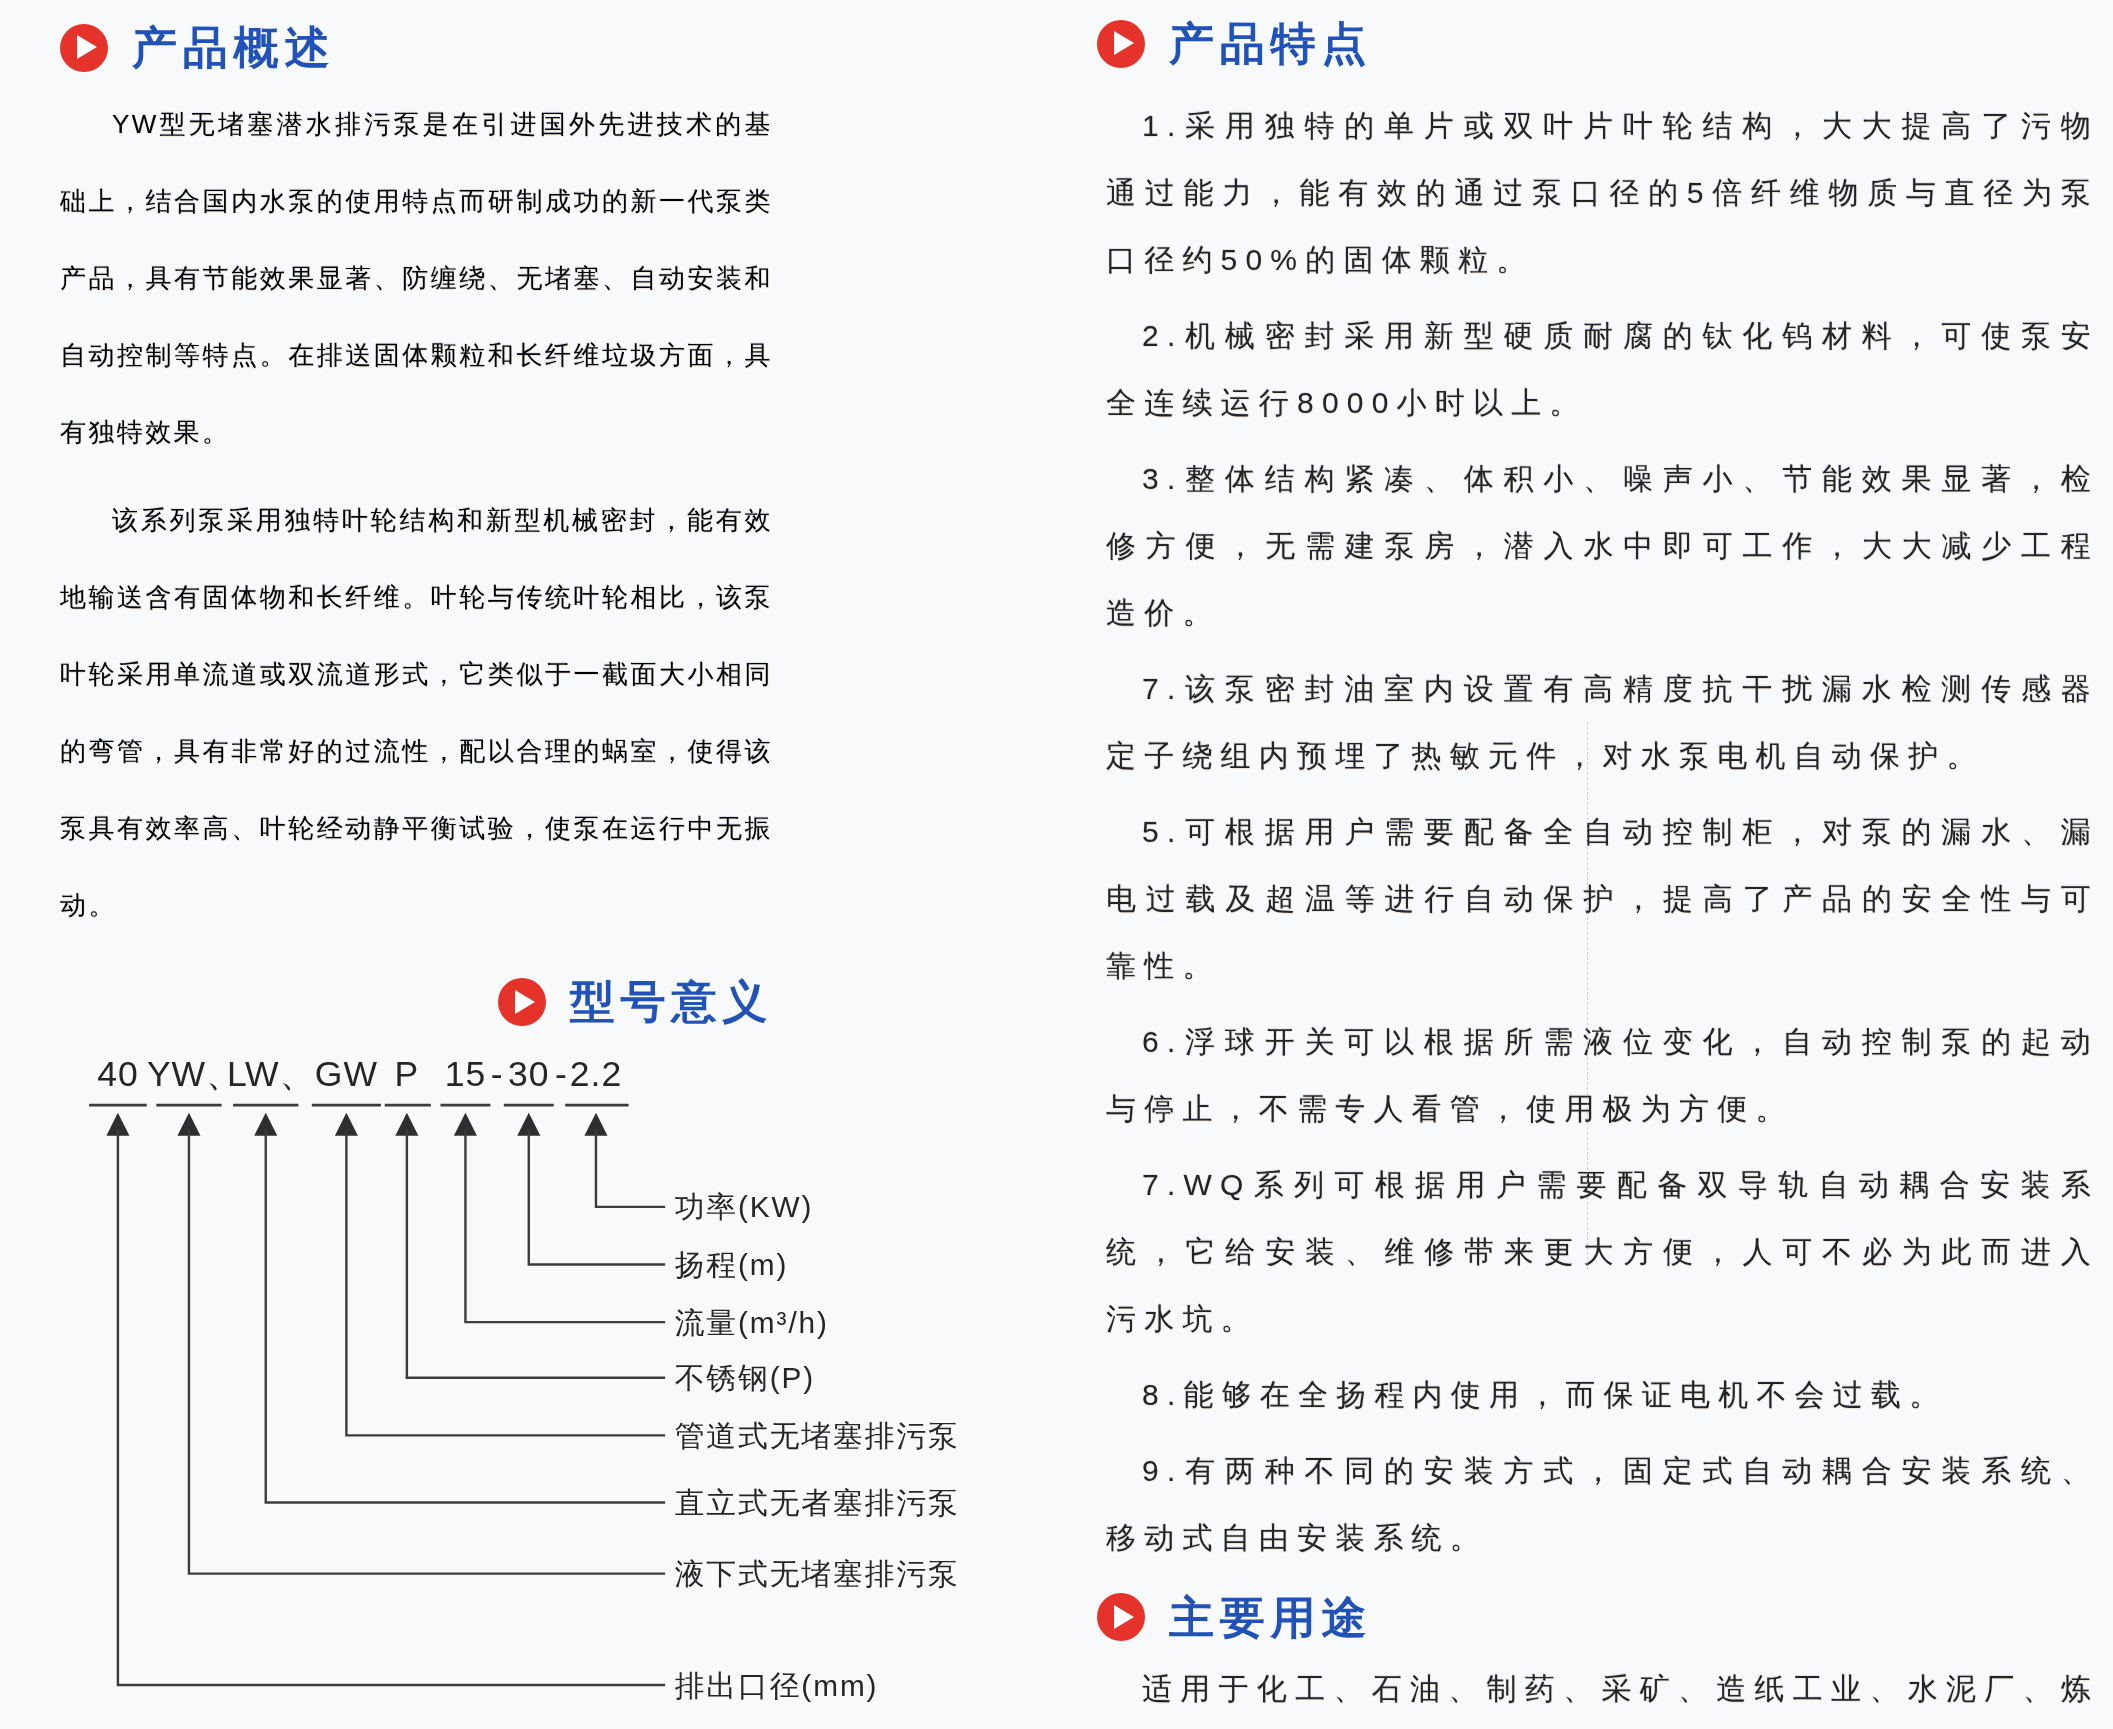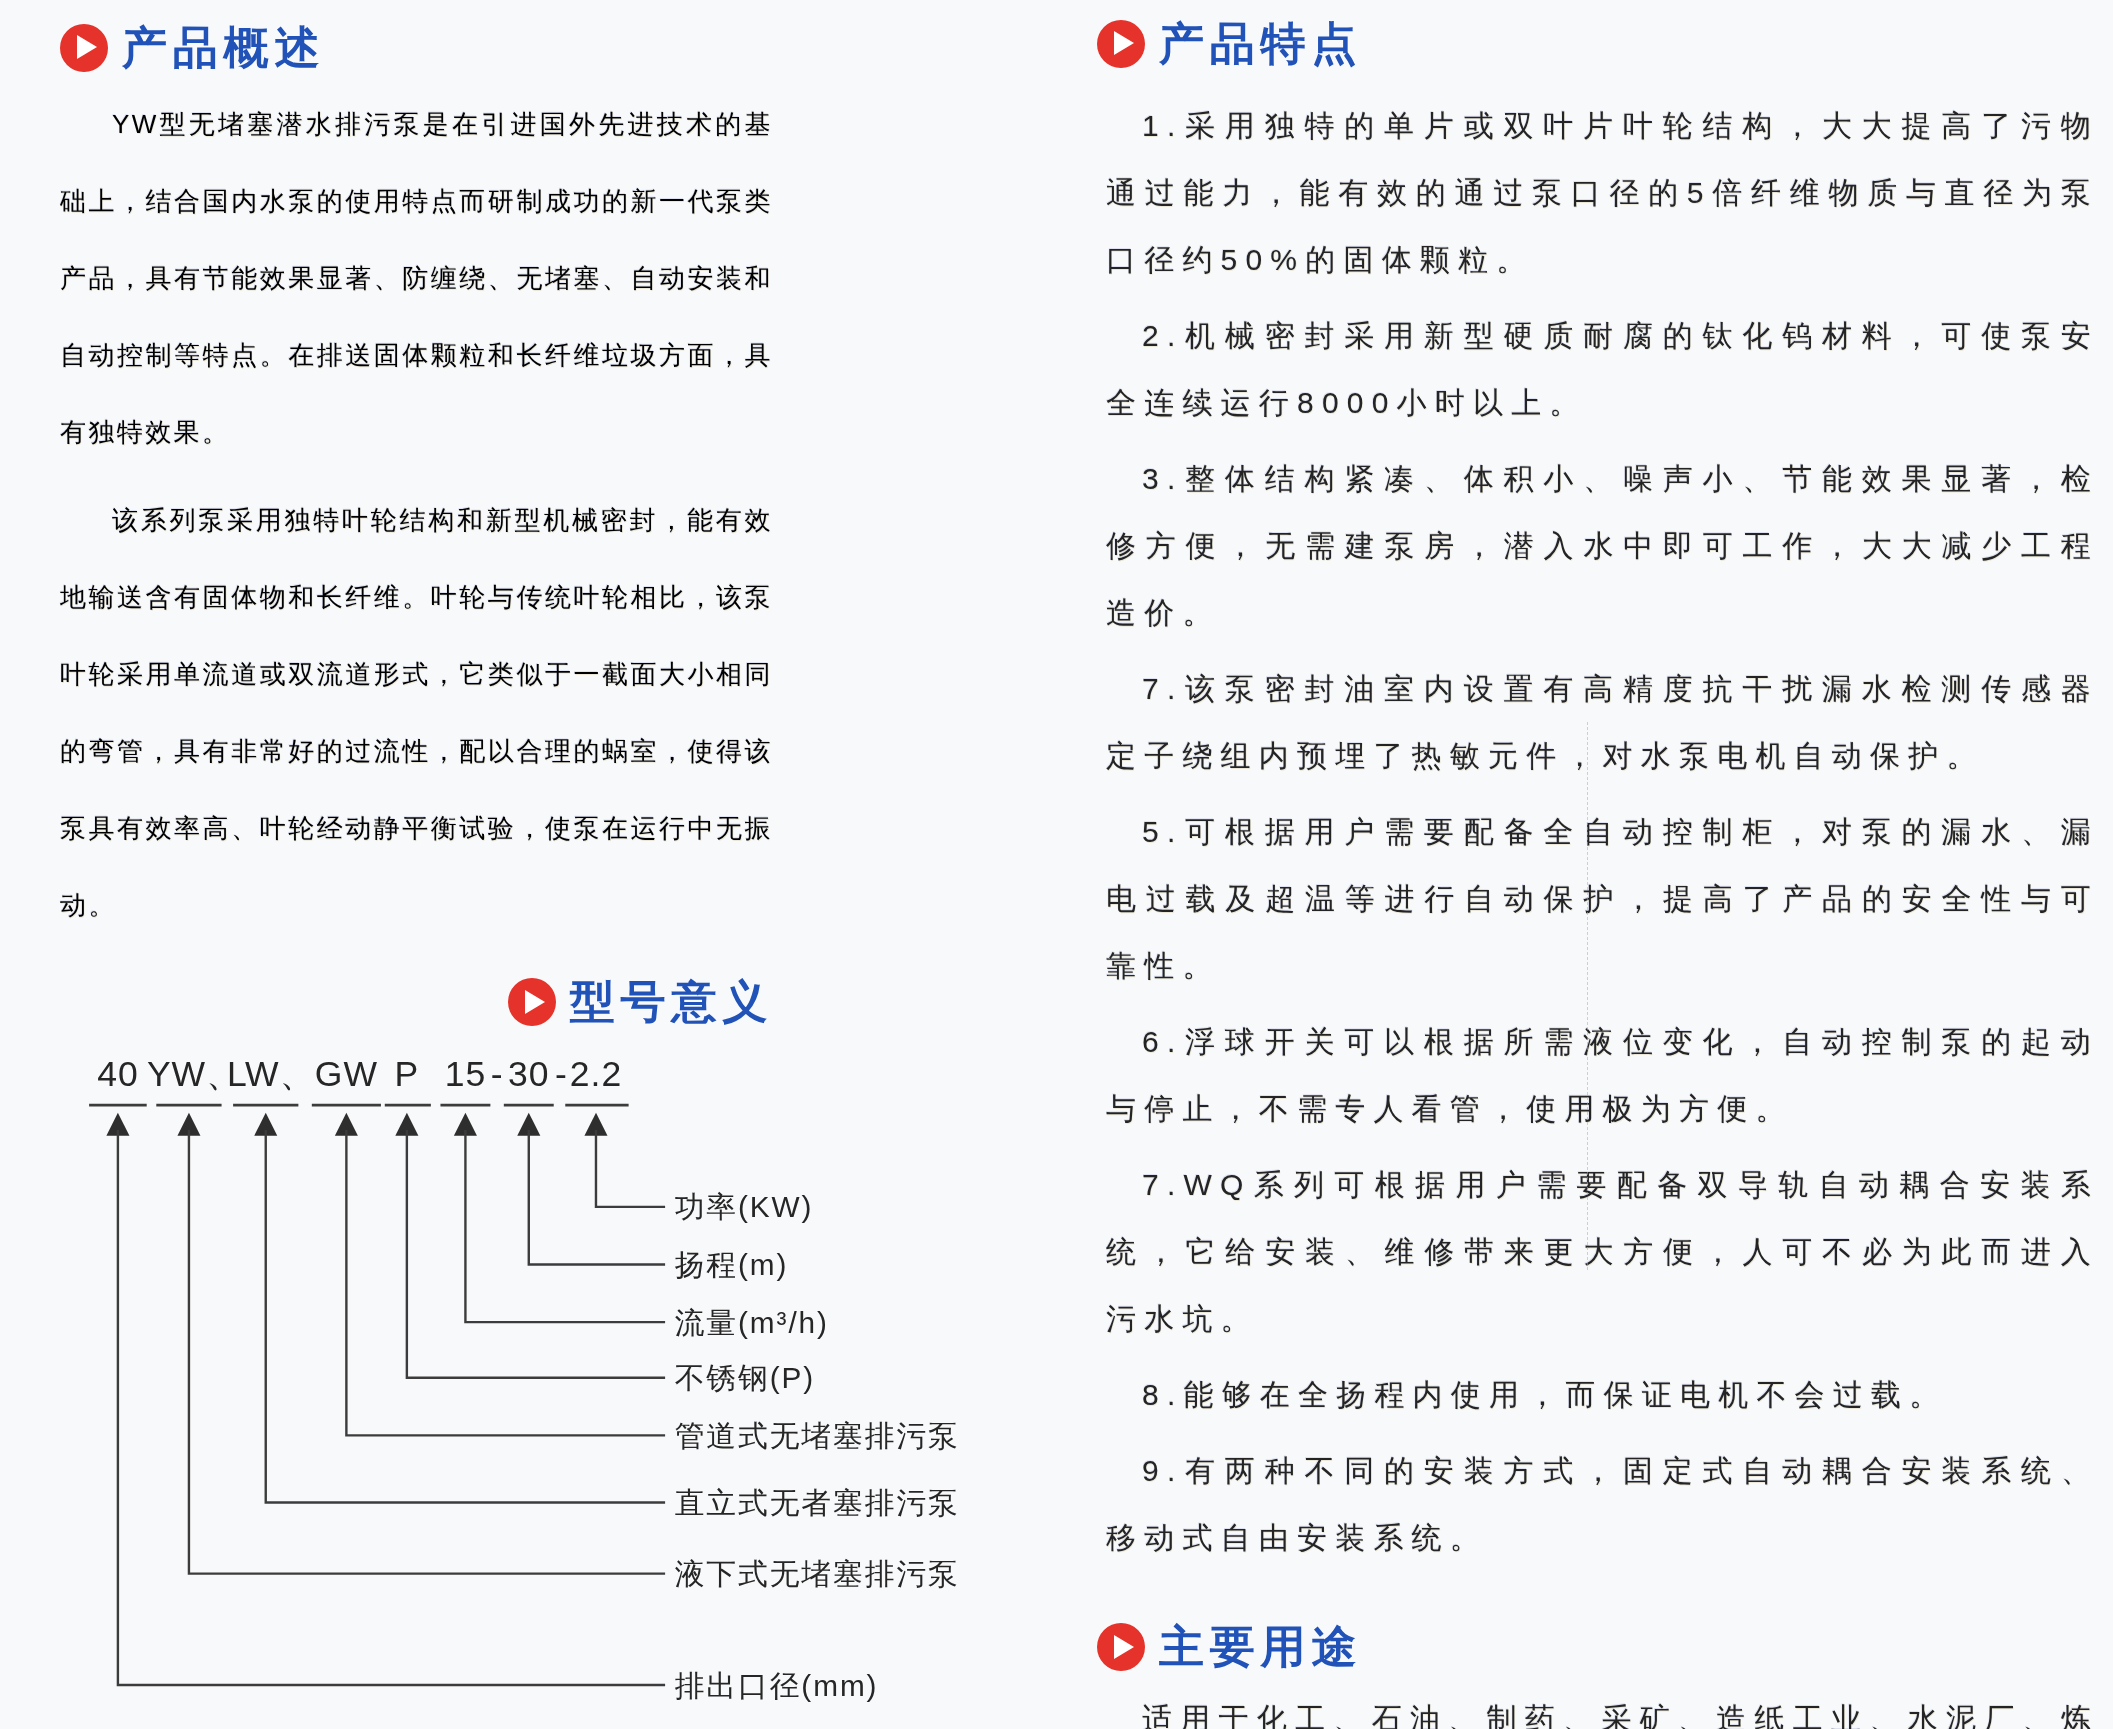--- a/index.html
+++ b/index.html
@@ -6,21 +6,21 @@
   body {
     width: 2114px; height: 1729px;
     background: #f8f9fa;
     font-family: "Liberation Sans", "DejaVu Sans", sans-serif;
     color: #202124;
     position: relative;
     overflow: hidden;
   }
 
   
-  .section-heading { display: flex; align-items: center; gap: 14px; }
+  .section-heading { display: flex; align-items: center; gap: 24px; }
   .play-icon {
     width: 48px; height: 48px; border-radius: 50%;
     background: #e5322a; position: relative; flex: 0 0 auto;
   }
   .play-icon::after {
     content: ""; position: absolute; left: 17.3px; top: 11.5px;
     border-left: 20px solid #ffffff;
     border-top: 12.5px solid transparent;
     border-bottom: 12.5px solid transparent;
   }
@@ -46,21 +46,21 @@
   #para-1 { margin-top: 13.4px; }
   #para-2 { margin-top: 11.5px; }
 
   
   .feature-item, .usage-para {
     margin: 9px; text-indent: 1.2em;
     font-size: 30px; letter-spacing: 8.2px; line-height: 67px;
     text-align: justify; color: #242424;
   }
   #features-list { margin-top: 23px; }
-  #usage-heading { margin-top: 52px; font-family: Liberation Serif, serif; }
+  #usage-heading { margin-top: 22px; }
   .usage-para { margin-top: 13.4px; }
 
   
   #model-heading { margin-top: 33px; justify-content: flex-end; }
   .model-diagram { display: block; margin-top: 9.6px; overflow: visible; }
   .model-diagram text { fill: #262626; }
   .code-token { font-size: 37px; letter-spacing: 1px; }
   .model-label { font-size: 31px; letter-spacing: 2px; }
   .dline { stroke: #3c3c3c; stroke-width: 2.5; fill: none; }
   .dbar  { stroke: #3c3c3c; stroke-width: 3; }

